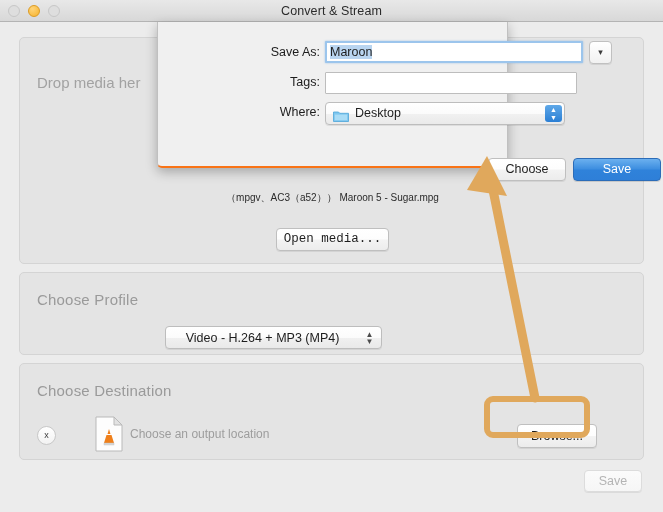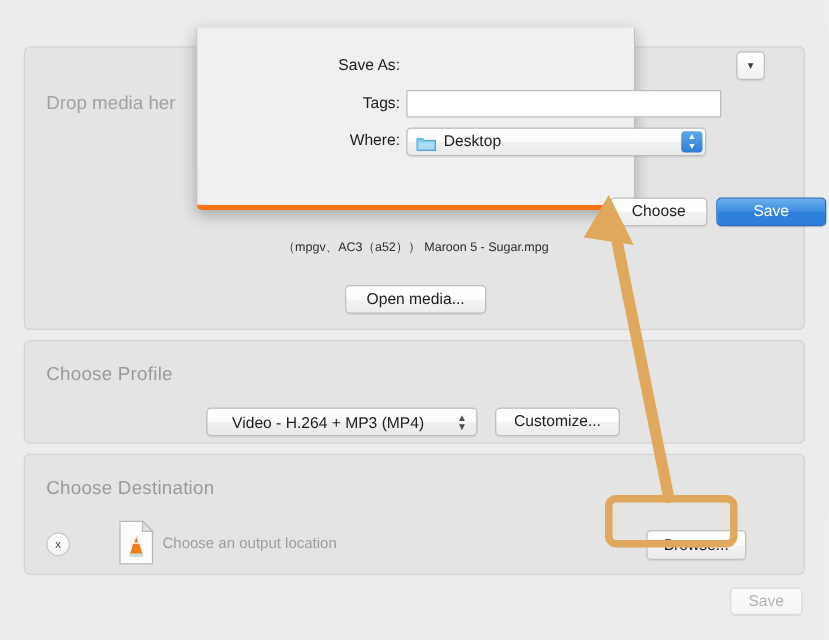--- a/index.html
+++ b/index.html
@@ -122,20 +122,21 @@
     padding: 0;
   }
 
   #open-media-btn {
     position: absolute;
     left: 256px;
     top: 190px;
     width: 113px;
     height: 23px;
     line-height: 21px;
+    font-family: Liberation Mono, monospace;
   }
 
   
   .popup {
     position: absolute;
     background: linear-gradient(to bottom, #ffffff 0%, #fbfbfb 50%, #f0f0f0 52%, #e9e9e9 100%);
     border: 1px solid #bdbdbd;
     border-radius: 4px;
     font-size: 12.5px;
     color: #1d1d1d;
@@ -236,21 +237,21 @@
   
   #save-sheet {
     position: absolute;
     left: 157px;
     top: 22px;
     width: 351px;
     height: 146px;
     background: #f0f0f0;
     border-left: 1px solid #c0c0c0;
     border-right: 1px solid #c0c0c0;
-    border-bottom: 4px solid #f97316;
+    border-bottom: 2px solid #f97316;
     border-bottom-left-radius: 5px;
     border-bottom-right-radius: 5px;
     box-sizing: border-box;
     box-shadow: 0 4px 12px rgba(0,0,0,0.28);
     z-index: 20;
   }
 
   .sheet-row-label {
     position: absolute;
     font-size: 12.5px;
@@ -390,39 +391,46 @@
     border: 6px solid #e0a85c;
     border-radius: 9px;
     box-sizing: border-box;
   }
 </style>
 </head>
 <body>
 
 <div id="app-window">
 
+  <div id="titlebar">
+    <div class="traffic-lights">
+      <div class="tl tl-close"></div>
+      <div class="tl tl-min"></div>
+      <div class="tl tl-zoom"></div>
+    </div>
+    <div id="window-title">Convert &amp; Stream</div>
+  </div>
 
   <div id="content">
 
     <div class="panel" id="panel-drop">
       <div id="drop-label">Drop media her</div>
       <div id="media-info">（mpgv、AC3（a52）） Maroon 5 - Sugar.mpg</div>
       <div class="btn" id="open-media-btn">Open media...</div>
     </div>
 
     <div class="panel" id="panel-profile">
       <div class="panel-title" style="left:17px; top:18px;">Choose Profile</div>
       <div class="popup" id="profile-popup">
         <div class="popup-label">Video - H.264 + MP3 (MP4)</div>
         <div class="arrows">
           <div>▲</div>
             <div>▼</div>
         </div>
       </div>
-      <div class="btn" id="customize-btn">Customize...</div>
     </div>
 
     <div class="panel" id="panel-dest">
       <div class="panel-title" style="left:17px; top:18px;">Choose Destination</div>
       <div id="dest-x-btn">x</div>
       <div id="dest-file-icon">
         <svg width="28" height="36" viewBox="0 0 28 36">
           <path d="M1,1 L19,1 L27,9 L27,35 L1,35 Z" fill="#fdfdfd" stroke="#b9b9b9" stroke-width="1"></path>
           <path d="M19,1 L27,9 L19,9 Z" fill="#e2e2e2" stroke="#b9b9b9" stroke-width="1"></path>
           <path d="M14,13 L12.5,18 L15.5,18 Z" fill="#ef7f1a"></path>
@@ -432,20 +440,23 @@
       </div>
       <div id="dest-placeholder">Choose an output location</div>
       <div class="btn" id="browse-btn">Browse...</div>
     </div>
 
     <div class="btn" id="bottom-save-btn">Save</div>
   </div>
 
   <div id="save-sheet">
     <div class="sheet-row-label" id="lbl-saveas">Save As:</div>
+    <div class="text-field" id="field-saveas">
+      <span id="saveas-value">Maroon</span>
+    </div>
     <div id="saveas-expand">▾</div>
 
     <div class="sheet-row-label" id="lbl-tags">Tags:</div>
     <div class="text-field" id="field-tags"></div>
 
     <div class="sheet-row-label" id="lbl-where">Where:</div>
     <div id="where-popup">
       <div id="where-folder-icon">
         <svg width="16" height="12" viewBox="0 0 16 12">
           <path d="M0.5,2 L5.5,2 L6.8,3.3 L15.5,3.3 L15.5,11.5 L0.5,11.5 Z" fill="#7ec6ef" stroke="#4ba4d8" stroke-width="0.8"></path>

